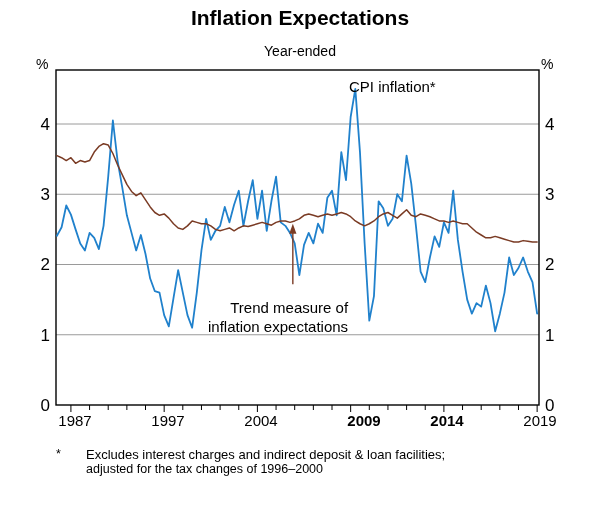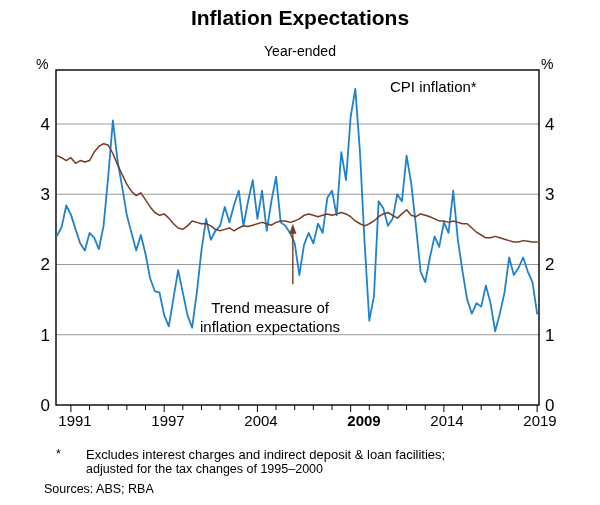--- a/index.html
+++ b/index.html
@@ -50,28 +50,27 @@
     top:412px;
   }
   .fn-star{position:absolute;left:56px;top:447px;font-size:12.5px;}
   .fn-l1{position:absolute;left:86px;top:447px;font-size:13px;white-space:nowrap;}
   .fn-l2{position:absolute;left:86px;top:462px;font-size:12.5px;white-space:nowrap;}
   .fn-src{position:absolute;left:44px;top:482px;font-size:12.5px;white-space:nowrap;}
   .ann-cpi{
     position:absolute;left:349px;top:78px;
     font-size:15px;
     white-space:nowrap;
-    margin-left:41px;
   }
   .ann-trend{
-    position:absolute;left:200px;top:298px;
+    position:absolute;left:208px;top:298px;
     font-size:15px;
     line-height:19px;
     white-space:nowrap;
-    text-align:center;
+    text-align:right;
   }
   svg{position:absolute;left:0;top:0;}
 </style>
 </head>
 <body>
 
 <div id="chart-root">
 
   <div class="title">Inflation Expectations</div>
   <div class="subtitle">Year-ended</div>
@@ -84,25 +83,25 @@
   <div class="ylabel" style="left:28px;top:255px;">2</div>
   <div class="ylabel" style="left:28px;top:185px;">3</div>
   <div class="ylabel" style="left:28px;top:115px;">4</div>
 
   <div class="ylabel-right" style="left:545px;top:396px;">0</div>
   <div class="ylabel-right" style="left:545px;top:326px;">1</div>
   <div class="ylabel-right" style="left:545px;top:255px;">2</div>
   <div class="ylabel-right" style="left:545px;top:185px;">3</div>
   <div class="ylabel-right" style="left:545px;top:115px;">4</div>
 
-  <div class="xlabel" style="left:45px;">1991</div>
+  <div class="xlabel" style="left:45px;">1987</div>
   <div class="xlabel" style="left:138px;">1997</div>
   <div class="xlabel" style="left:231px;">2004</div>
   <div class="xlabel" style="left:334px;font-weight:bold;">2009</div>
-  <div class="xlabel" style="left:417px;">2014</div>
+  <div class="xlabel" style="left:417px;font-weight:bold;">2014</div>
   <div class="xlabel" style="left:510px;">2019</div>
 
   <svg id="plot" width="600" height="505">
     <g id="gridlines">
         <line x1="56" x2="539" y1="334.75" y2="334.75" stroke="#9a9a9a" stroke-width="1"></line>
         <line x1="56" x2="539" y1="264.5" y2="264.5" stroke="#9a9a9a" stroke-width="1"></line>
         <line x1="56" x2="539" y1="194.25" y2="194.25" stroke="#9a9a9a" stroke-width="1"></line>
         <line x1="56" x2="539" y1="124" y2="124" stroke="#9a9a9a" stroke-width="1"></line>
       </g>
     <g id="xticks">
@@ -147,16 +146,15 @@
   </svg>
 
   <div class="ann-cpi">CPI inflation*</div>
   <div class="ann-trend">
     <div>Trend measure of</div>
     <div>inflation expectations</div>
   </div>
 
   <div class="fn-star">*</div>
   <div class="fn-l1">Excludes interest charges and indirect deposit &amp; loan facilities;</div>
-  <div class="fn-l2">adjusted for the tax changes of 1995–2000</div>
-  <div class="fn-src">Sources:  ABS; RBA</div>
+  <div class="fn-l2">adjusted for the tax changes of 1996–2000</div>
 
 </div>
 
 </body></html>

